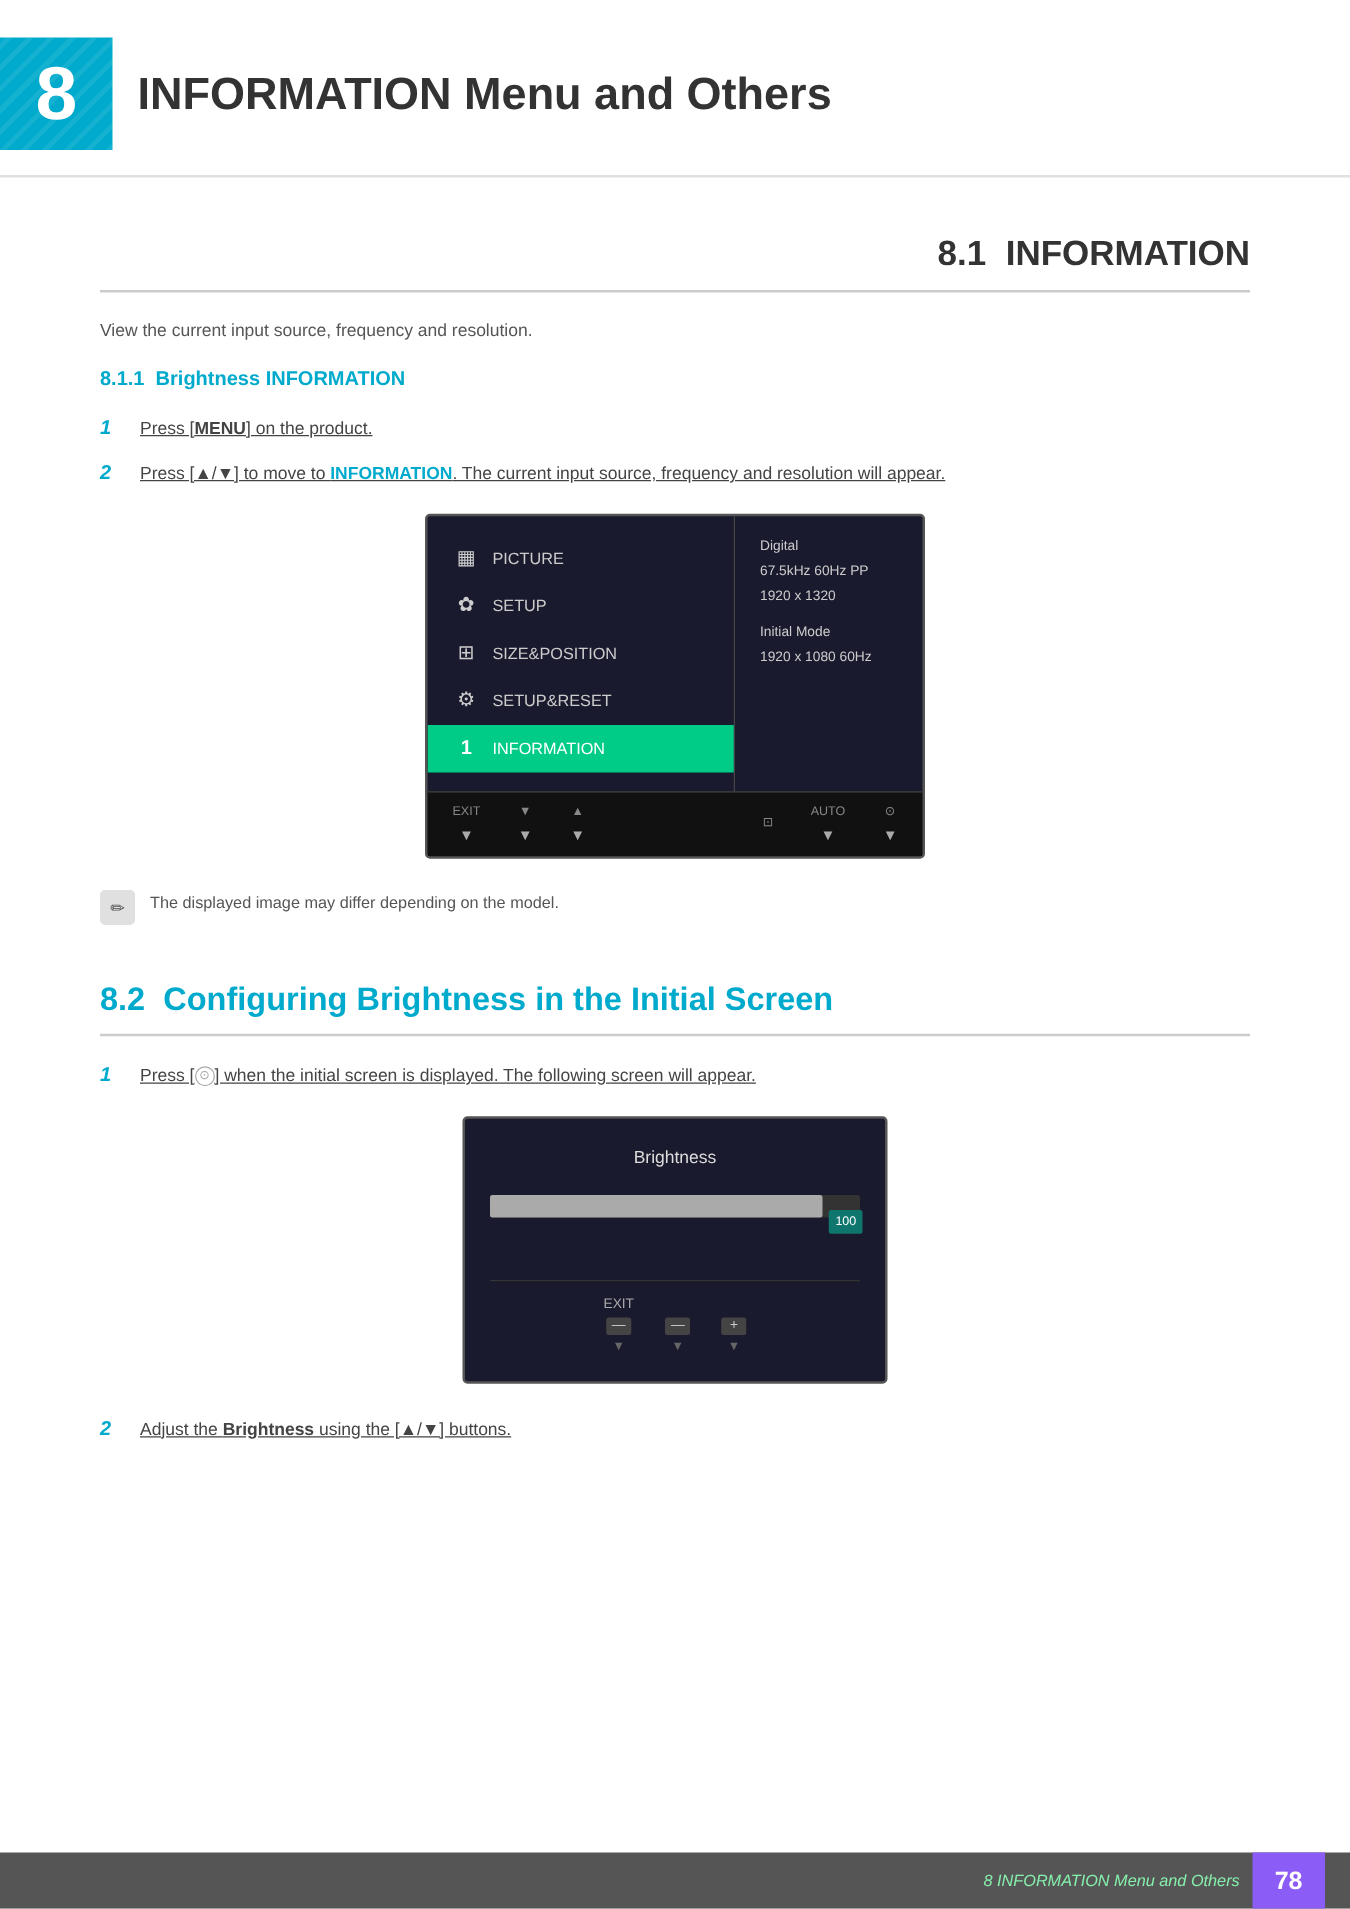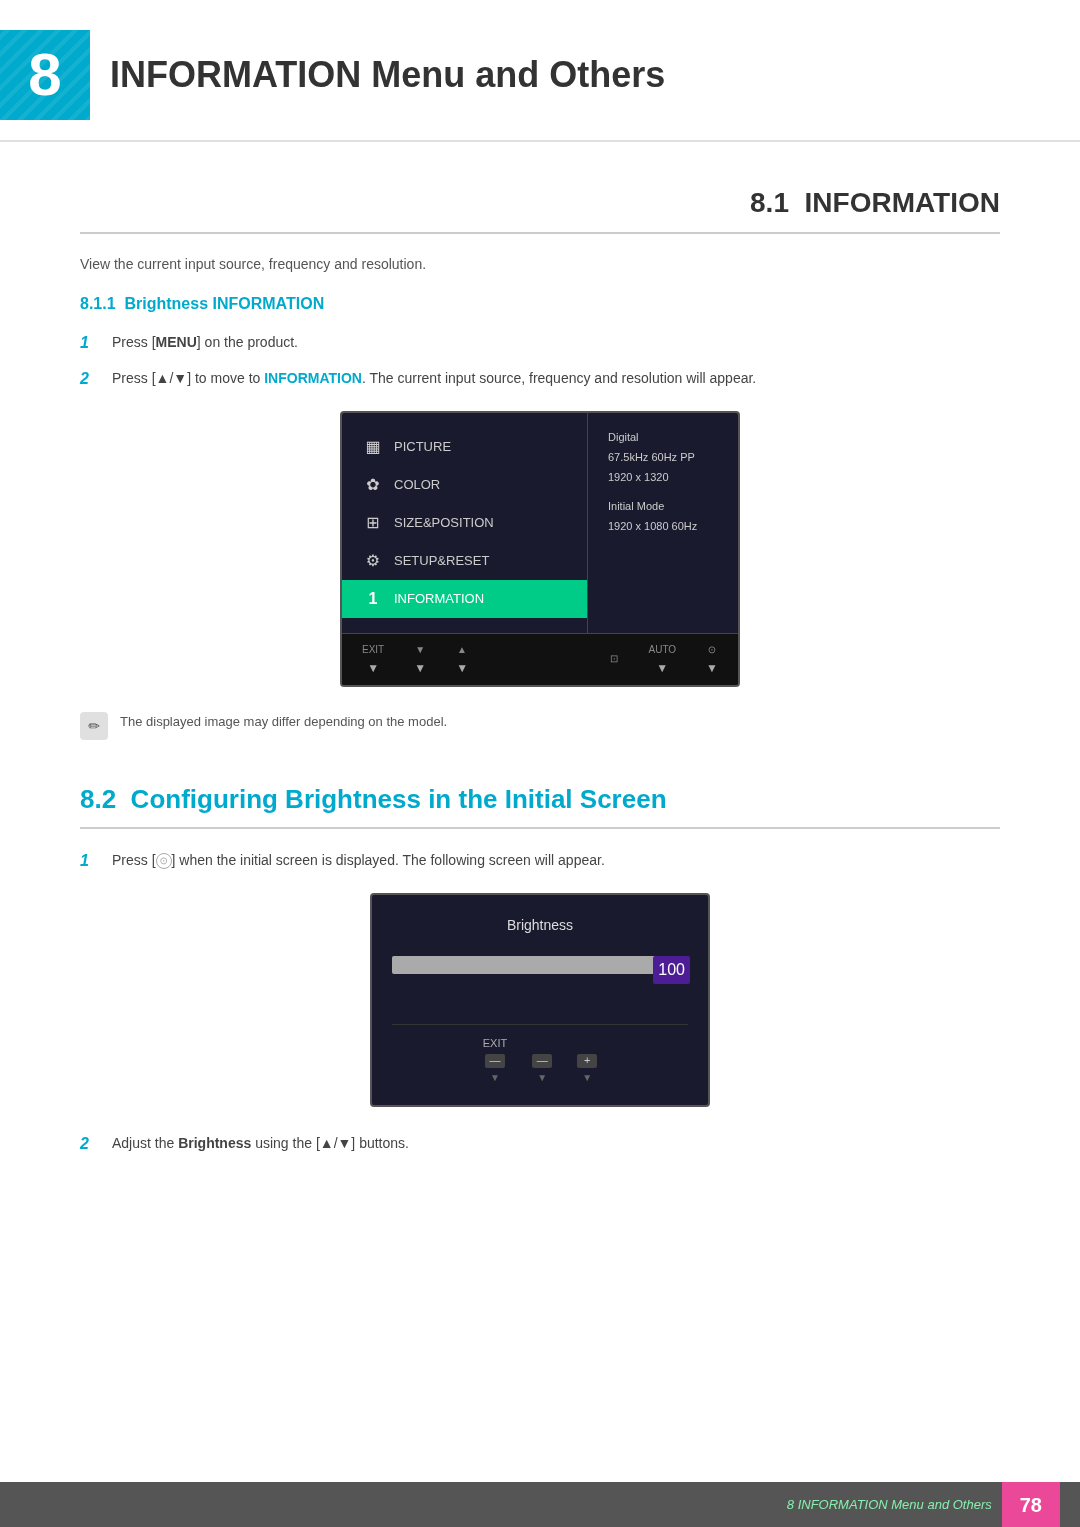--- a/index.html
+++ b/index.html
@@ -113,20 +113,21 @@
       color: #00aacc;
       font-size: 16px;
       margin-right: 12px;
       min-width: 20px;
       font-weight: bold;
     }
 
     .step-text {
       flex: 1;
       line-height: 1.6;
+      text-decoration: underline;
     }
 
     .bold-key {
       font-weight: bold;
     }
 
     .teal-bold {
       font-weight: bold;
       color: #00aacc;
     }
@@ -290,24 +291,24 @@
     .brightness-bar-fill {
       height: 100%;
       background: #aaa;
       width: 90%;
       border-radius: 2px;
     }
 
     .brightness-value {
       position: absolute;
       right: -2px;
-      top: 0;
-      background: #4c1d95;
+      top: 12px;
+      background: #0f766e;
       color: white;
-      font-size: 16px;
+      font-size: 10px;
       padding: 2px 5px;
       border-radius: 2px;
     }
 
     .brightness-footer {
       display: flex;
       align-items: center;
       justify-content: center;
       gap: 25px;
       padding-top: 10px;
@@ -355,21 +356,21 @@
       gap: 0;
     }
 
     .footer-text {
       color: #86efac;
       font-size: 13px;
       font-style: italic;
     }
 
     .footer-page-num {
-      background: #ec4899;
+      background: #8b5cf6;
       color: white;
       font-size: 20px;
       font-weight: bold;
       padding: 0 18px;
       height: 100%;
       display: flex;
       align-items: center;
       margin-left: 10px;
     }
 
@@ -440,21 +441,21 @@
     <div class="monitor-screen">
       <div class="menu-info-panel">
         <div class="menu-left">
           <div class="monitor-menu">
             <div class="menu-item">
               <span class="menu-icon">▦</span>
               <span class="menu-label">PICTURE</span>
             </div>
             <div class="menu-item">
               <span class="menu-icon">✿</span>
-              <span class="menu-label">COLOR</span>
+              <span class="menu-label">SETUP</span>
             </div>
             <div class="menu-item">
               <span class="menu-icon">⊞</span>
               <span class="menu-label">SIZE&amp;POSITION</span>
             </div>
             <div class="menu-item">
               <span class="menu-icon">⚙</span>
               <span class="menu-label">SETUP&amp;RESET</span>
             </div>
             <div class="menu-item active">

